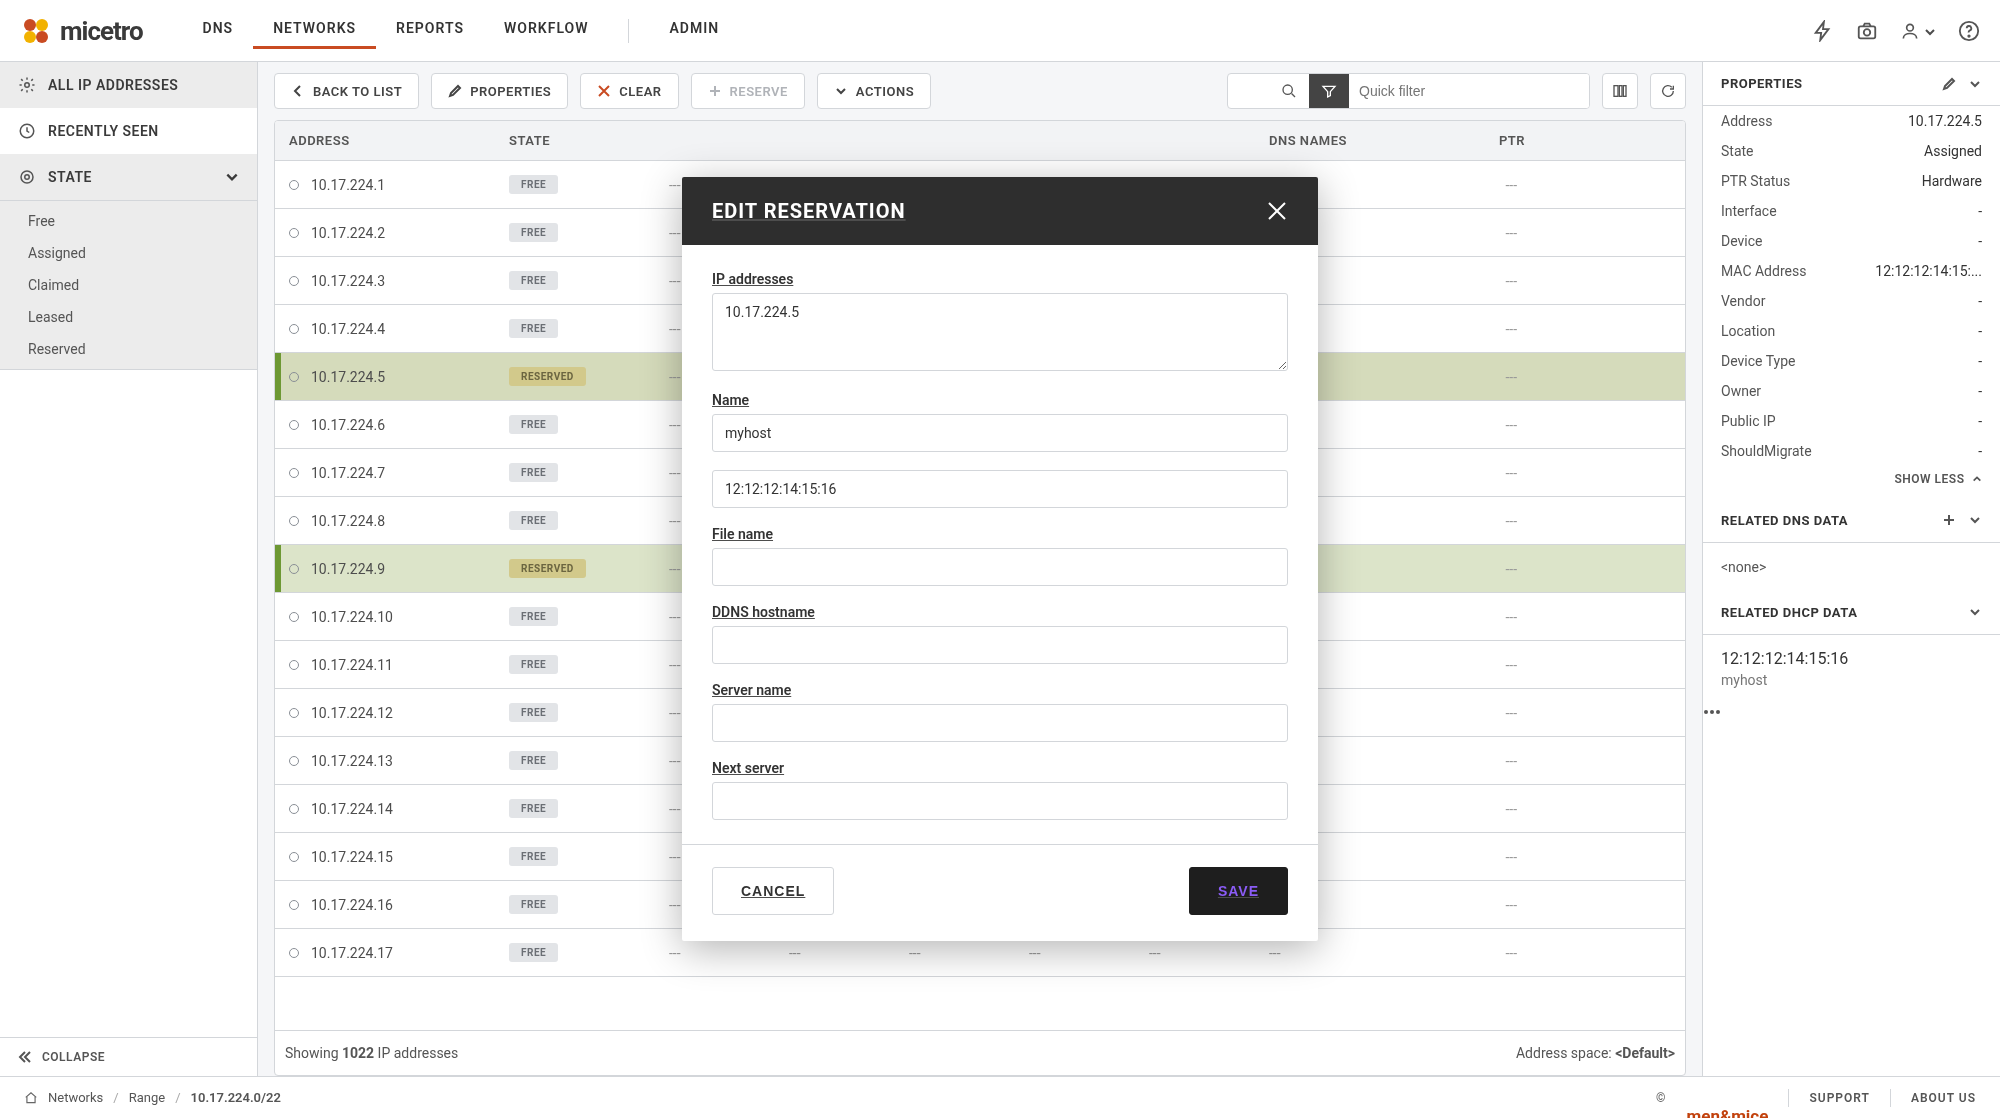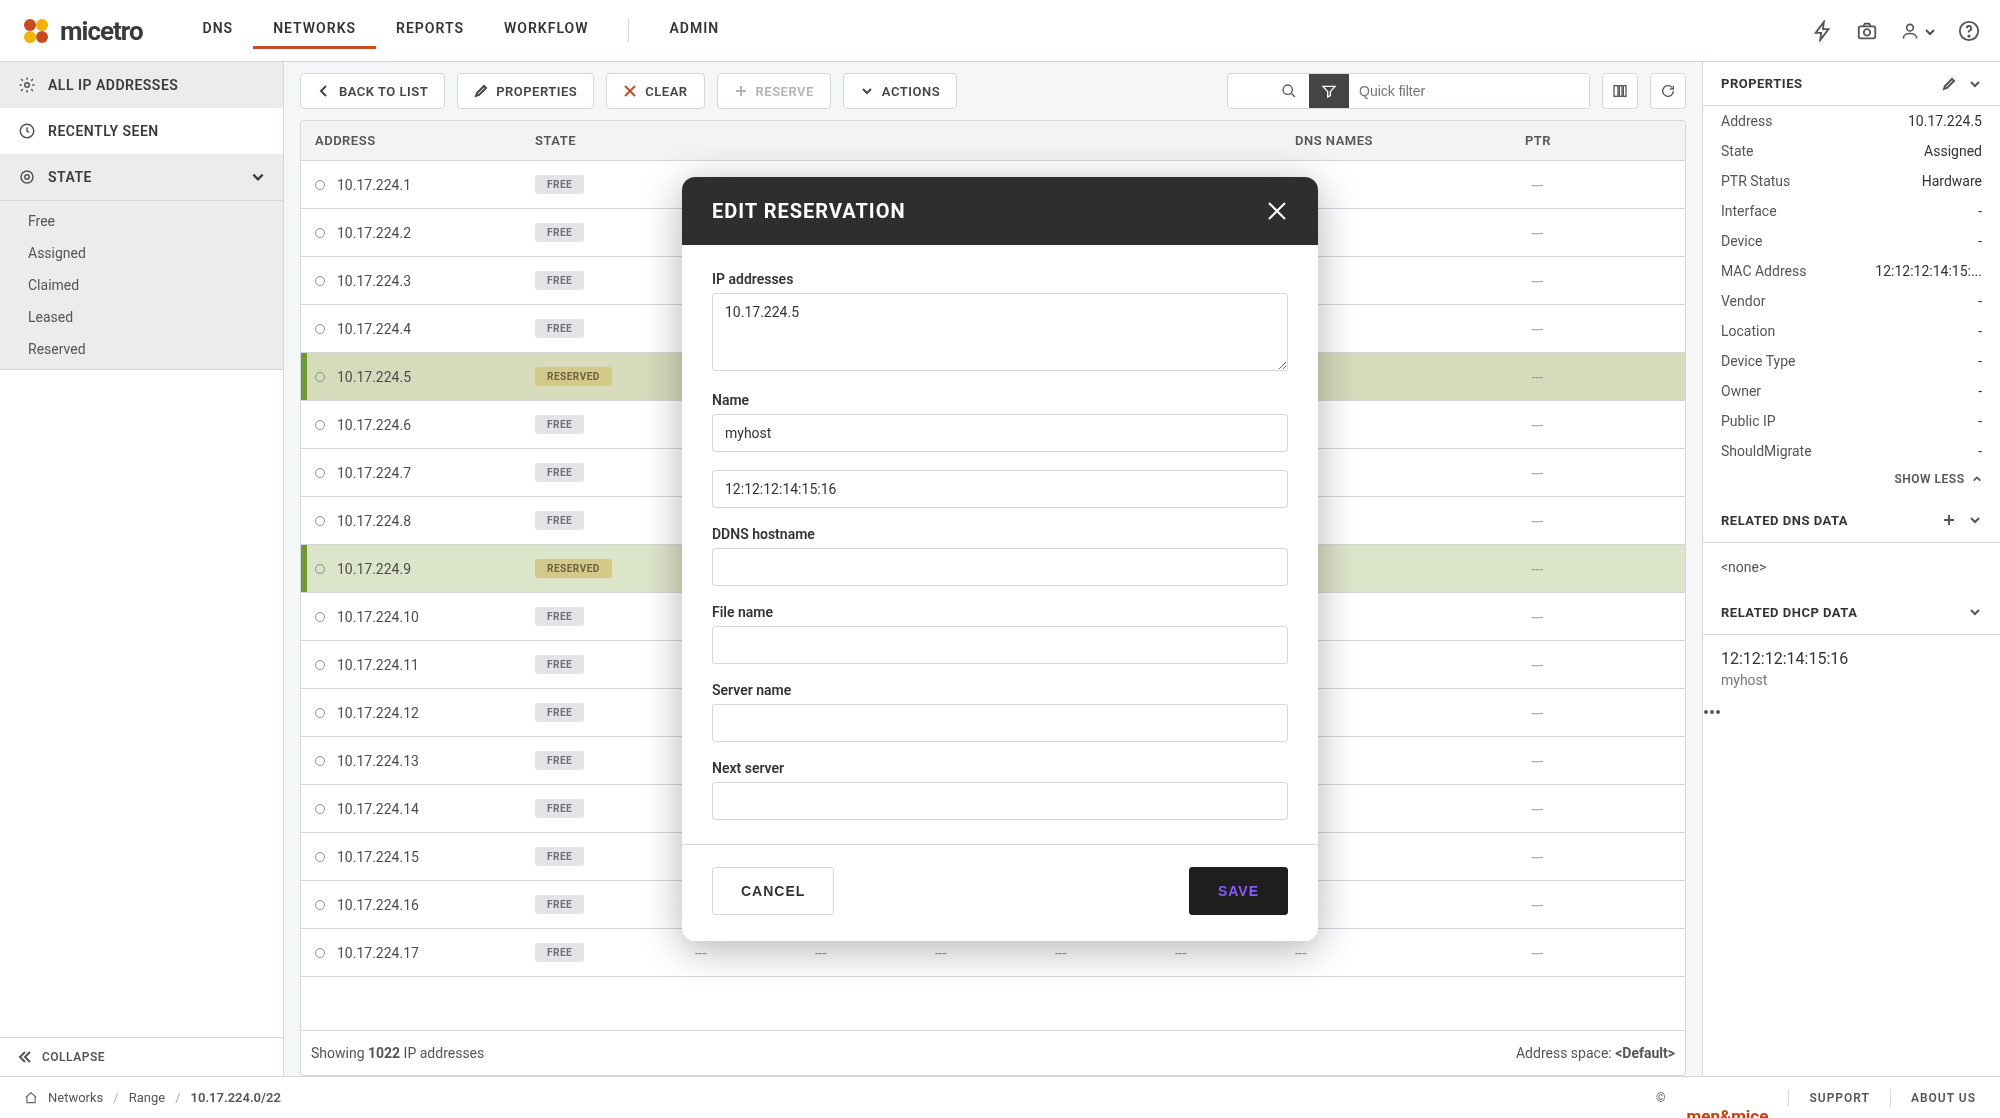--- a/index.html
+++ b/index.html
@@ -95,21 +95,21 @@
   .user-chip { display: flex; align-items: center; gap: 4px; cursor: pointer; }
   .user-chip .icon { width: 20px; height: 20px; }
   .chevron { width: 12px; height: 12px; }
 
   
   .shell {
     display: flex;
     height: calc(1118px - 62px - 42px);
   }
   .sidebar {
-    width: 284px;
+    width: 258px;
     background: var(--sidebar-bg);
     border-right: 1px solid var(--border);
     display: flex;
     flex-direction: column;
     position: relative;
   }
   .sidebar-item {
     display: flex;
     align-items: center;
     gap: 12px;
@@ -406,24 +406,25 @@
     position: fixed;
     left: 0; right: 0; top: 0; bottom: 0;
     display: flex;
     align-items: center;
     justify-content: center;
     pointer-events: none; 
   }
   .dialog {
     width: 636px;
     background: var(--dialog-bg);
-    border-radius: 13px;
+    border-radius: 2px;
     box-shadow: 0 8px 40px rgba(0,0,0,0.3);
     pointer-events: auto;
     overflow: hidden;
+    text-decoration: underline;
   }
   .dialog-header {
     background: var(--dialog-header);
     color: #fff;
     padding: 22px 30px;
     display: flex;
     align-items: center;
   }
   .dialog-header h2 {
     margin: 0;
@@ -1110,26 +1111,26 @@
         <textarea id="ip-ta" style="">10.17.224.5</textarea>
       </div>
       <div class="field">
         <label>Name</label>
         <input type="text" id="name-in" value="myhost" style="">
       </div>
       <div class="field">
         <input type="text" id="hw-in" value="12:12:12:14:15:16" style="">
       </div>
       <div class="field">
+        <label>File name</label>
+        <input type="text" id="file-in" style="">
+      </div>
+      <div class="field">
         <label>DDNS hostname</label>
         <input type="text" id="ddns-in" style="">
-      </div>
-      <div class="field">
-        <label>File name</label>
-        <input type="text" id="file-in" style="">
       </div>
       <div class="field">
         <label>Server name</label>
         <input type="text" id="server-in" style="">
       </div>
       <div class="field" style="margin-bottom:4px;">
         <label>Next server</label>
         <input type="text" id="next-in" style="">
       </div>
     </div>

